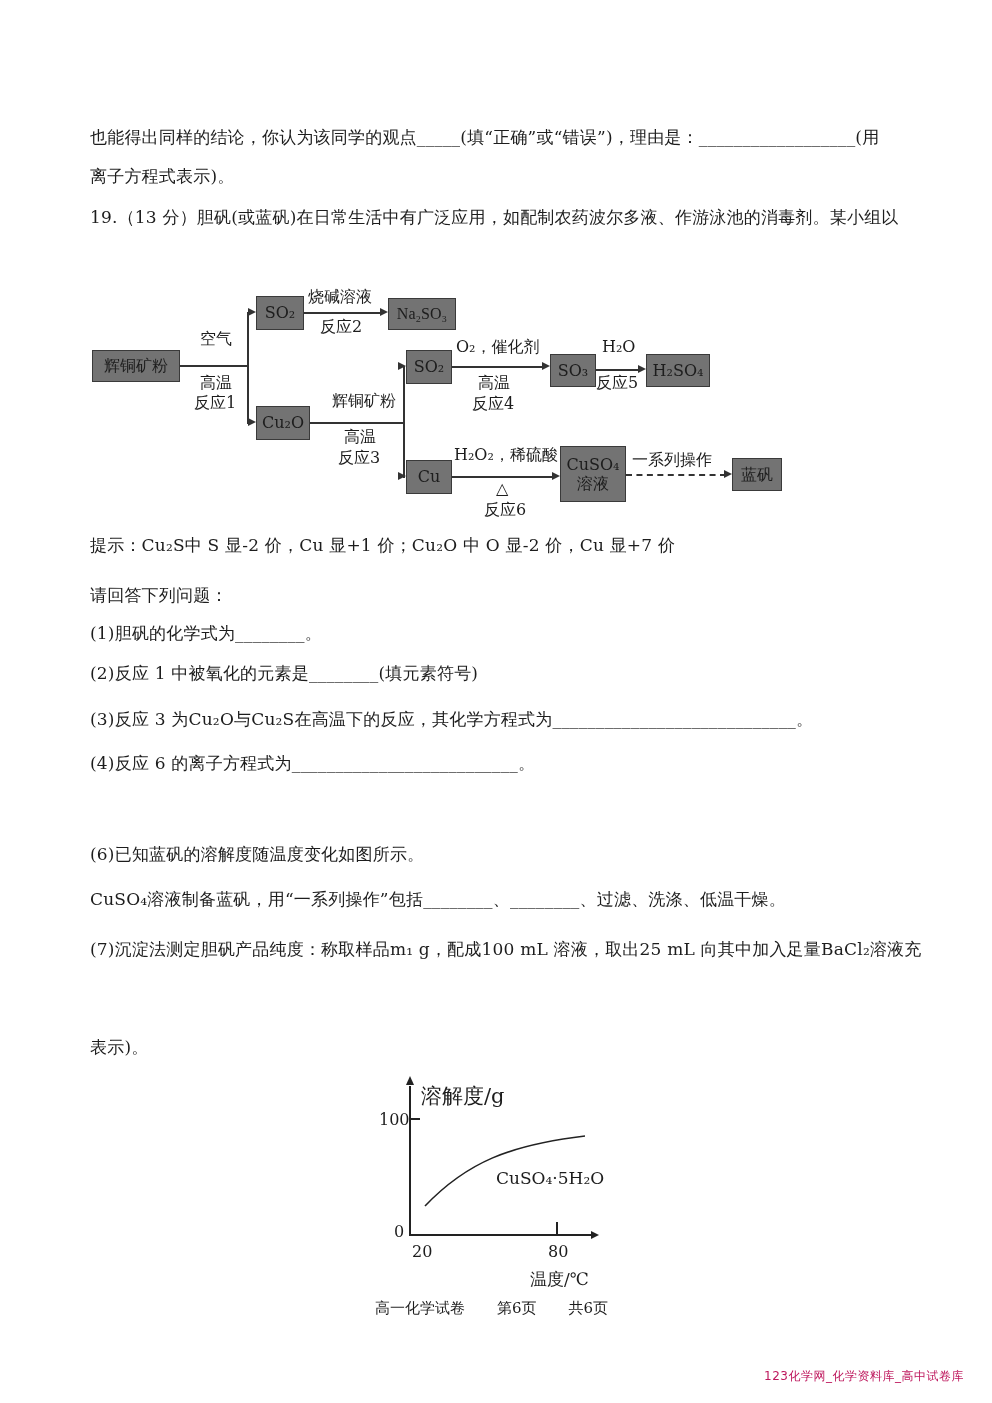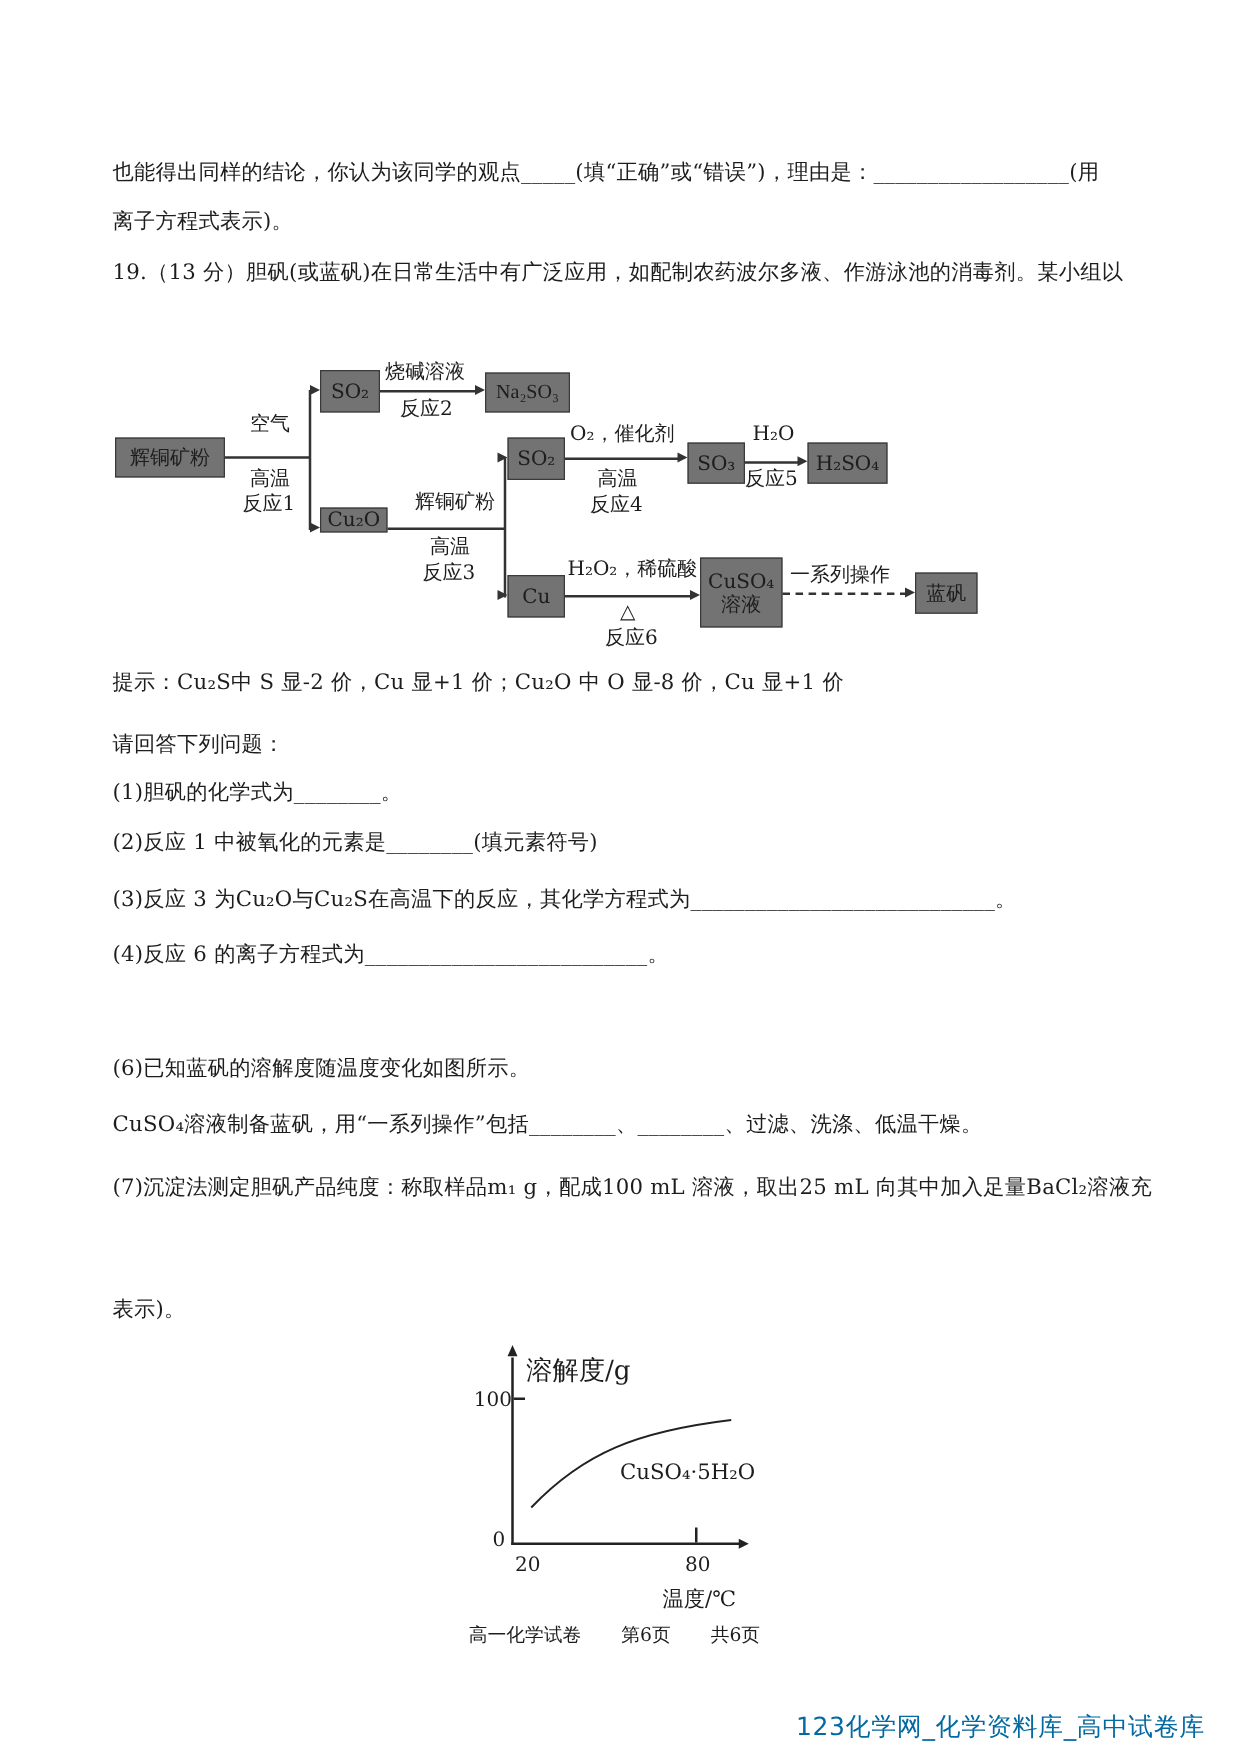--- a/index.html
+++ b/index.html
@@ -36,39 +36,39 @@
     border-left:4.5px solid transparent; border-right:4.5px solid transparent;
     border-bottom:9px solid #333;
   }
   .dlabel { position:absolute; font-size:16px; white-space:nowrap; line-height:1.15; }
   
   .chart { position:absolute; left:372px; top:1072px; width:300px; height:235px; font-size:16px; }
   .chart .lab { position:absolute; white-space:nowrap; }
   .chart svg { position:absolute; left:0; top:0; }
   
   .footer { position:absolute; left:375px; top:1299px; font-size:15px; display:flex; column-gap:32px; white-space:nowrap; }
-  .watermark { position:absolute; right:28px; top:1368px; font-size:20px; color:#0369a1;
+  .watermark { position:absolute; right:28px; top:1368px; font-size:12px; color:#be185d;
                font-family:"DejaVu Sans","Liberation Sans",sans-serif; letter-spacing:0.5px; }
 </style>
 </head>
 <body>
 
 <div class="page">
 
   <div class="tline" style="top:126px;">也能得出同样的结论，你认为该同学的观点_____(填“正确”或“错误”)，理由是：__________________(用</div>
   <div class="tline" style="top:165px;">离子方程式表示)。</div>
 
   <div class="tline" style="top:206px;">19.（13 分）胆矾(或蓝矾)在日常生活中有广泛应用，如配制农药波尔多液、作游泳池的消毒剂。某小组以</div>
 
   <div class="diagram">
 
     <div class="dbox" style="left:4px; top:62px; width:88px; height:32px;">辉铜矿粉</div>
     <div class="dbox" style="left:168px; top:8px; width:48px; height:34px;">SO₂</div>
     <div class="dbox" style="left:300px; top:10px; width:68px; height:32px;font-family:Liberation Serif, serif;">Na₂SO₃</div>
-    <div class="dbox" style="left:168px; top:118px; width:54px; height:20px;">Cu₂O</div>
+    <div class="dbox" style="left:168px; top:118px; width:54px; height:34px;">Cu₂O</div>
     <div class="dbox" style="left:318px; top:62px; width:46px; height:34px;">SO₂</div>
     <div class="dbox" style="left:462px; top:66px; width:46px; height:33px;">SO₃</div>
     <div class="dbox" style="left:558px; top:66px; width:64px; height:33px;">H₂SO₄</div>
     <div class="dbox" style="left:318px; top:172px; width:46px; height:34px;">Cu</div>
     <div class="dbox" style="left:472px; top:158px; width:66px; height:56px;">
       <span>CuSO₄</span>
       <span>溶液</span>
     </div>
     <div class="dbox" style="left:644px; top:170px; width:50px; height:33px;">蓝矾</div>
 
@@ -115,21 +115,21 @@
     <div class="dlabel" style="left:514px; top:50px;">H₂O</div>
     <div class="dlabel" style="left:508px; top:86px;">反应5</div>
 
     <div class="dlabel" style="left:366px; top:158px;">H₂O₂，稀硫酸</div>
     <div class="dlabel" style="left:408px; top:192px;">△</div>
     <div class="dlabel" style="left:396px; top:213px;">反应6</div>
 
     <div class="dlabel" style="left:544px; top:163px;">一系列操作</div>
   </div>
 
-  <div class="tline" style="top:534px;">提示：Cu₂S中 S 显-2 价，Cu 显+1 价；Cu₂O 中 O 显-8 价，Cu 显+1 价</div>
+  <div class="tline" style="top:534px;">提示：Cu₂S中 S 显-2 价，Cu 显+1 价；Cu₂O 中 O 显-2 价，Cu 显+7 价</div>
   <div class="tline" style="top:584px;">请回答下列问题：</div>
   <div class="tline" style="top:622px;">(1)胆矾的化学式为________。</div>
   <div class="tline" style="top:662px;">(2)反应 1 中被氧化的元素是________(填元素符号)</div>
   <div class="tline" style="top:708px;">(3)反应 3 为Cu₂O与Cu₂S在高温下的反应，其化学方程式为____________________________。</div>
   <div class="tline" style="top:752px;">(4)反应 6 的离子方程式为__________________________。</div>
   <div class="tline" style="top:843px;">(6)已知蓝矾的溶解度随温度变化如图所示。</div>
   <div class="tline" style="top:888px;">CuSO₄溶液制备蓝矾，用“一系列操作”包括________、________、过滤、洗涤、低温干燥。</div>
   <div class="tline" style="top:938px;">(7)沉淀法测定胆矾产品纯度：称取样品m₁ g，配成100 mL 溶液，取出25 mL 向其中加入足量BaCl₂溶液充</div>
   <div class="tline" style="top:1036px;">表示)。</div>
 

